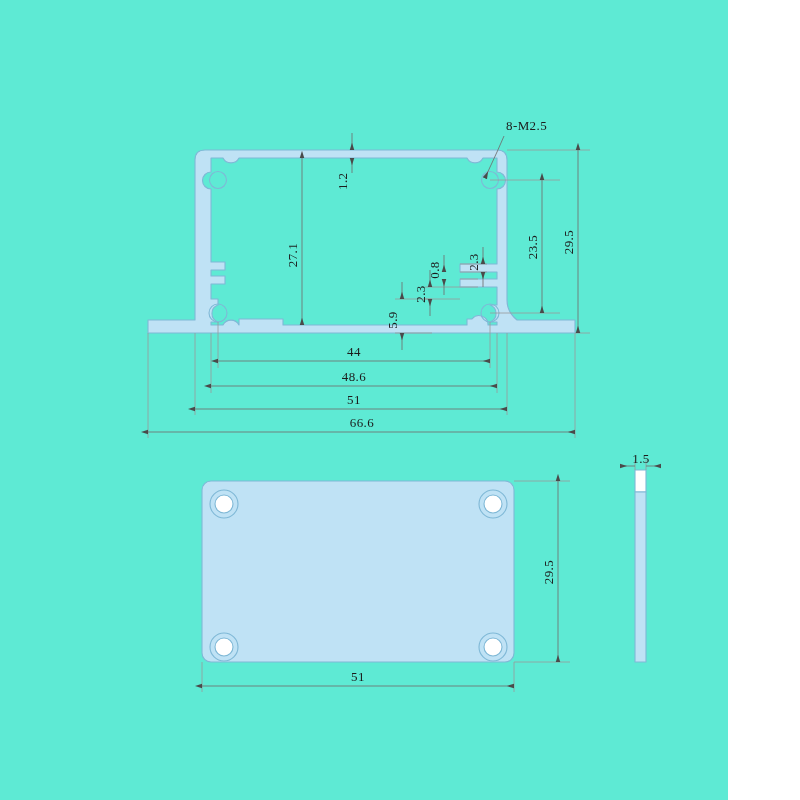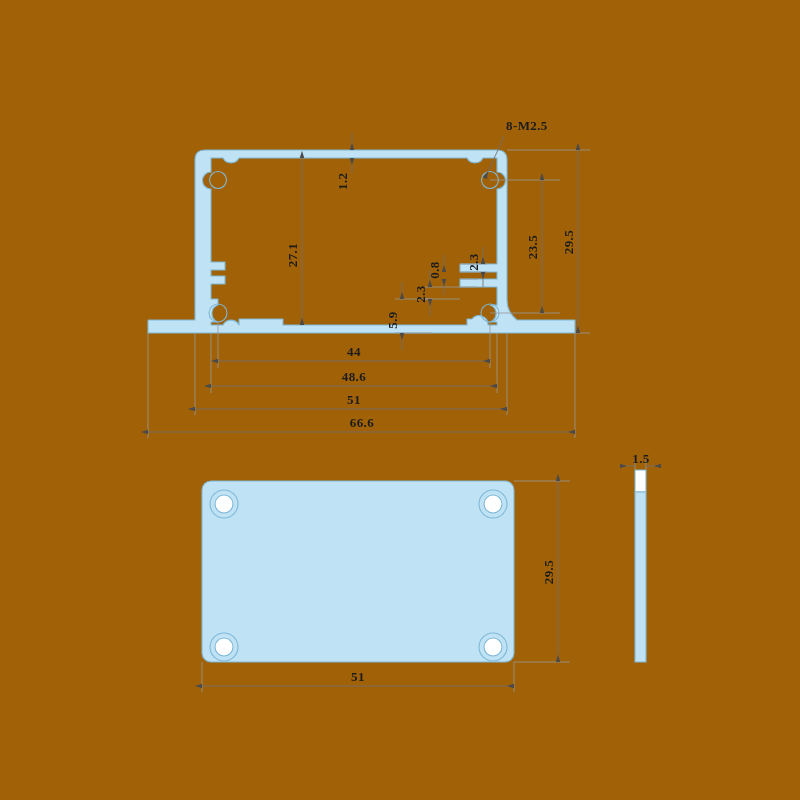--- a/index.html
+++ b/index.html
@@ -9,24 +9,23 @@
     background: #ffffff;
   }
   body {
     width: 800px;
     height: 800px;
     font-family: "Liberation Serif", serif;
     overflow: hidden;
   }
   #drawing-root {
     position: relative;
-    width: 800px;
+    width: 728px;
     height: 800px;
-    background: #a16207;
-    font-weight: bold;
+    background: #5eead4;
   }
   svg#cad {
     display: block;
     width: 800px;
     height: 800px;
   }
   .part-fill {
     fill: #bfe2f5;
     stroke: #7fb8d6;
     stroke-width: 1.1;

